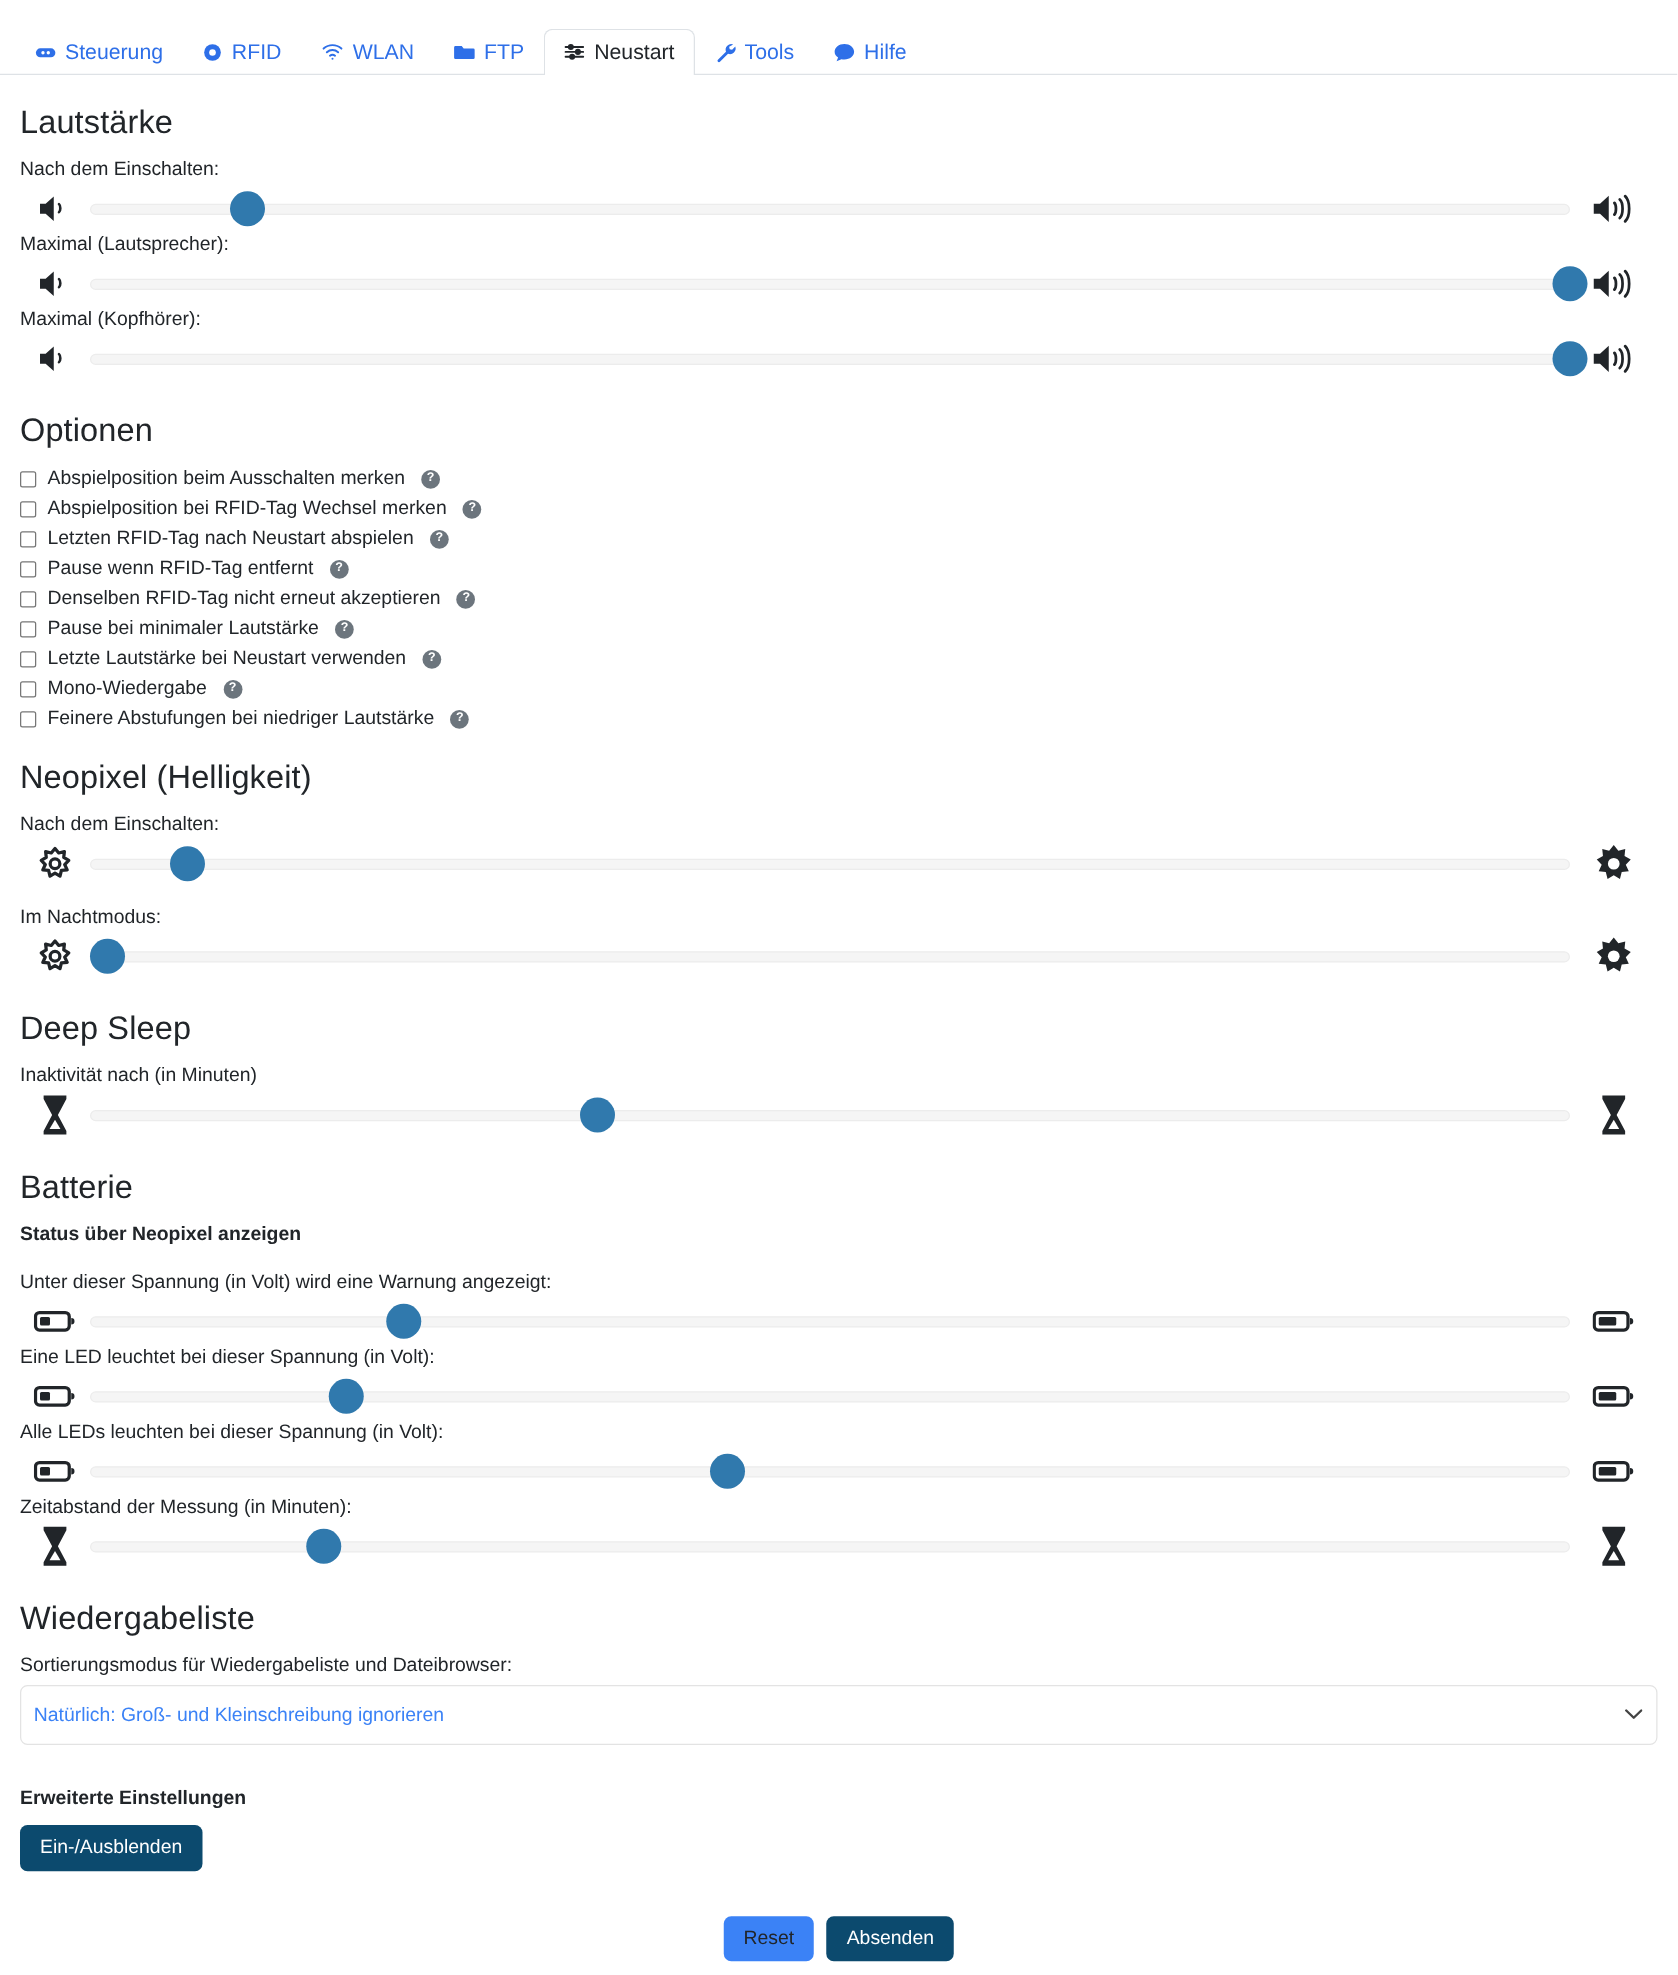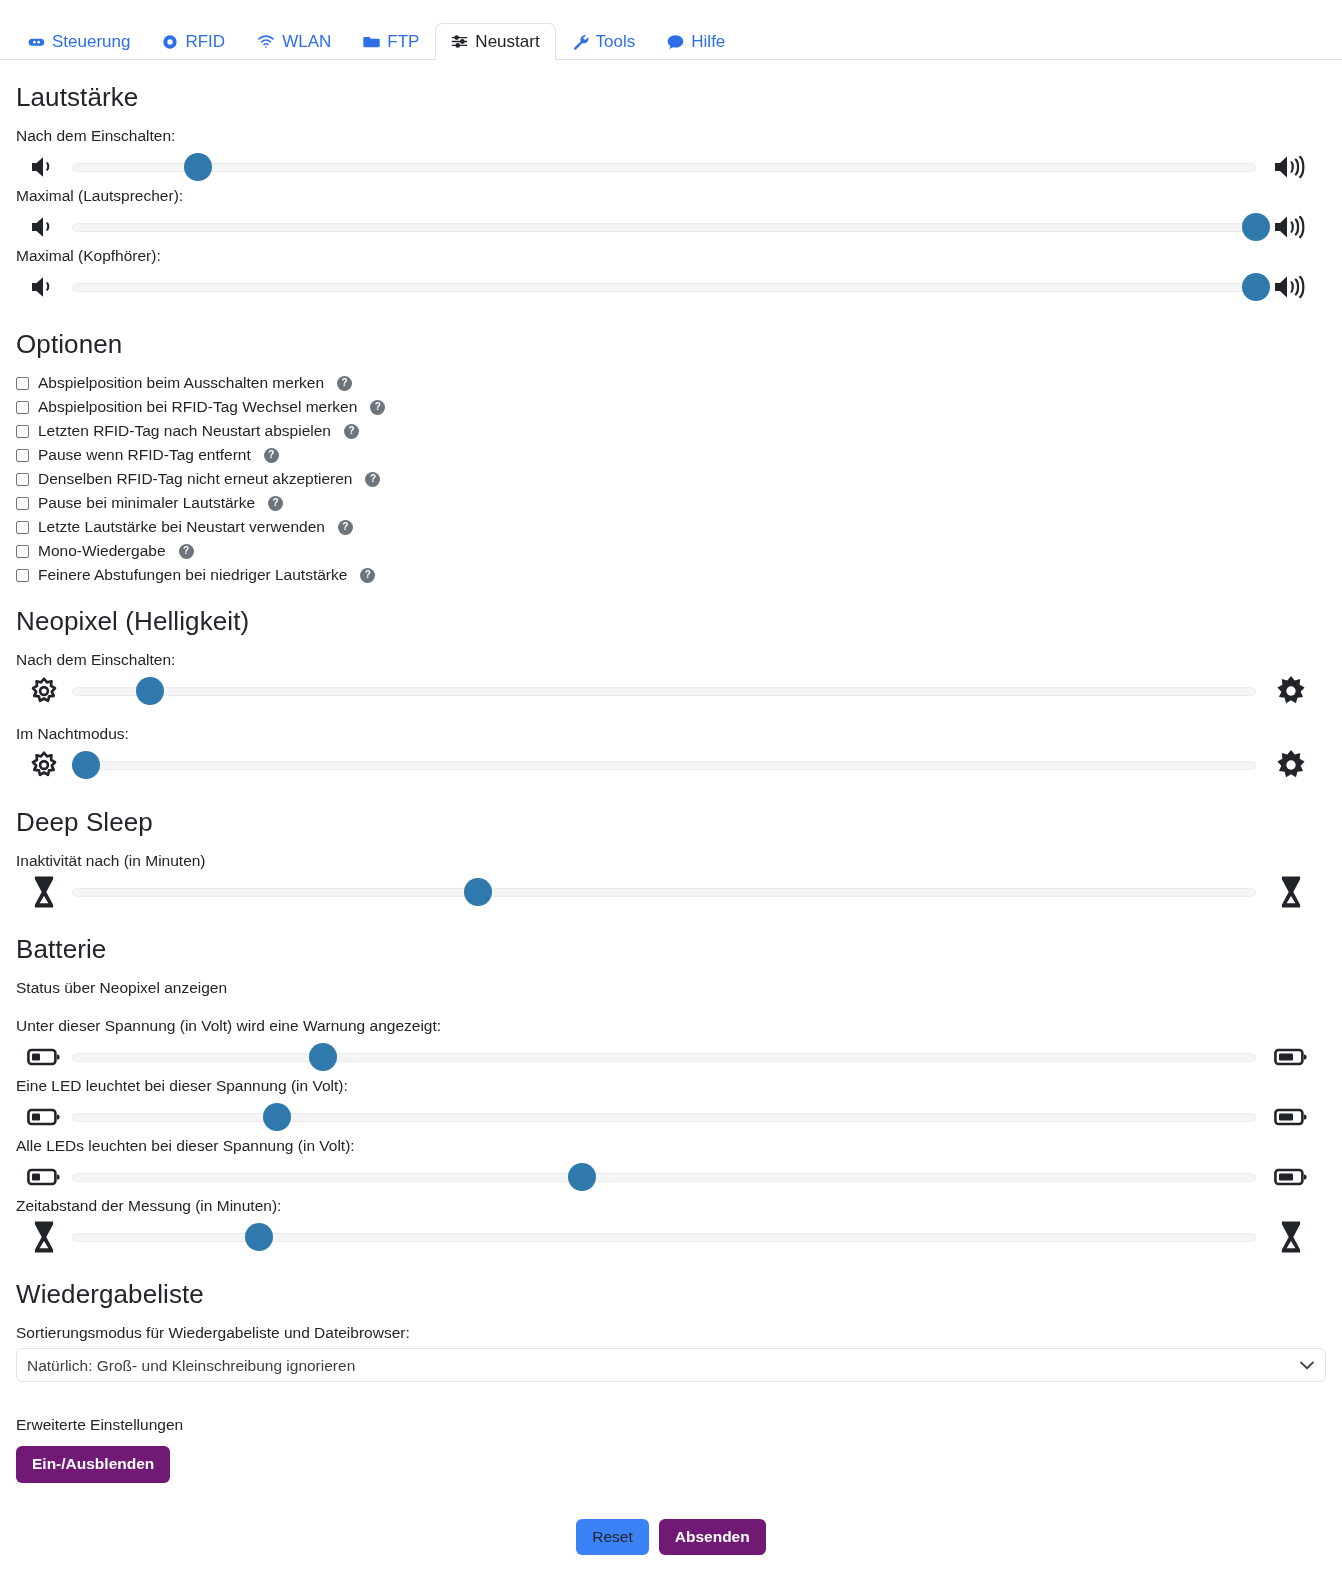--- a/index.html
+++ b/index.html
@@ -57,20 +57,21 @@
   }
   .fieldlabel {
     font-size: 15.5px;
     margin: 0 0 2px 0;
     color: #212529;
   }
   .plaintext {
     font-size: 15.5px;
     margin: 10px 0 20px 0;
     color: #212529;
+    font-weight: bold;
   }
 
   
   .sliderrow {
     display: flex;
     align-items: center;
     height: 40px;
     gap: 0;
     margin: 0;
   }
@@ -147,24 +148,24 @@
   }
 
   
   .selectbox {
     position: relative;
     width: 100%;
     margin-top: 6px;
   }
   .selectbox select {
     width: 100%;
-    height: 34px;
+    height: 48px;
     font-size: 15.5px;
     font-family: "Liberation Sans", sans-serif;
-    color: #404040;
+    color: #3b82f6;
     padding: 0 30px 0 10px;
     border: 1px solid #e3e3e3;
     border-radius: 6px;
     background: #fff;
     appearance: none;
     -webkit-appearance: none;
     cursor: pointer;
   }
   .selectbox .chev {
     position: absolute;
@@ -177,21 +178,21 @@
   
   .btn {
     font-family: "Liberation Sans", sans-serif;
     font-size: 15.5px;
     border: none;
     border-radius: 6px;
     padding: 9px 16px;
     cursor: pointer;
     line-height: 1.2;
   }
-  .btn-primary { background: #701a75; color: #fff; font-weight: bold; }
+  .btn-primary { background: #0c4a6e; color: #fff; }
   .btn-warning { background: #3b82f6; color: #212529; }
   .btn-row {
     display: flex;
     justify-content: center;
     gap: 10px;
     margin-top: 36px;
     padding-bottom: 24px;
   }
   .toggle-wrap { margin-top: 10px; }
 </style>

